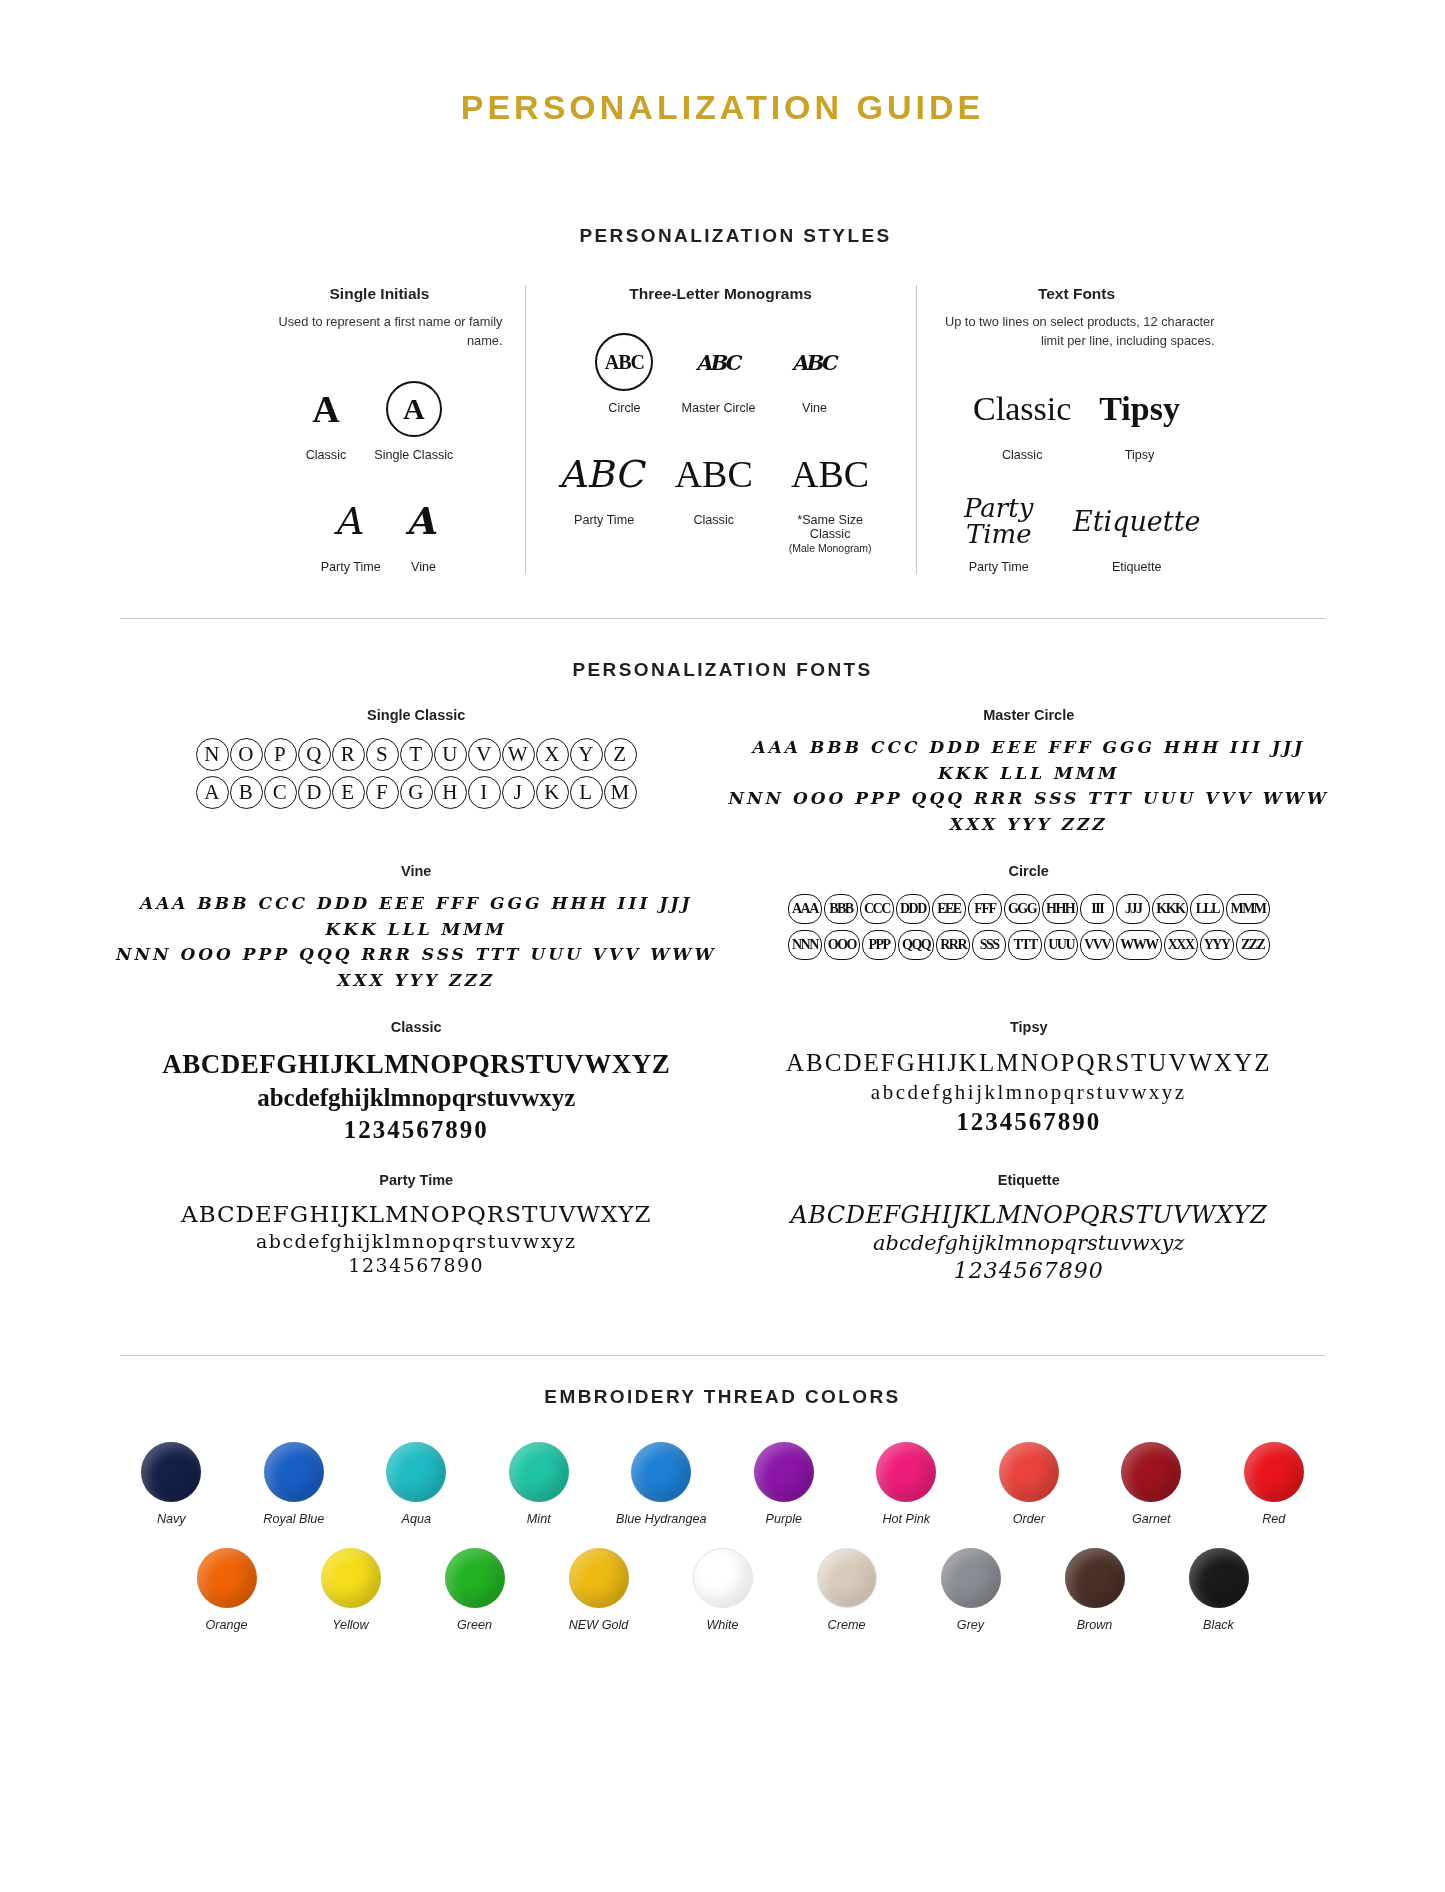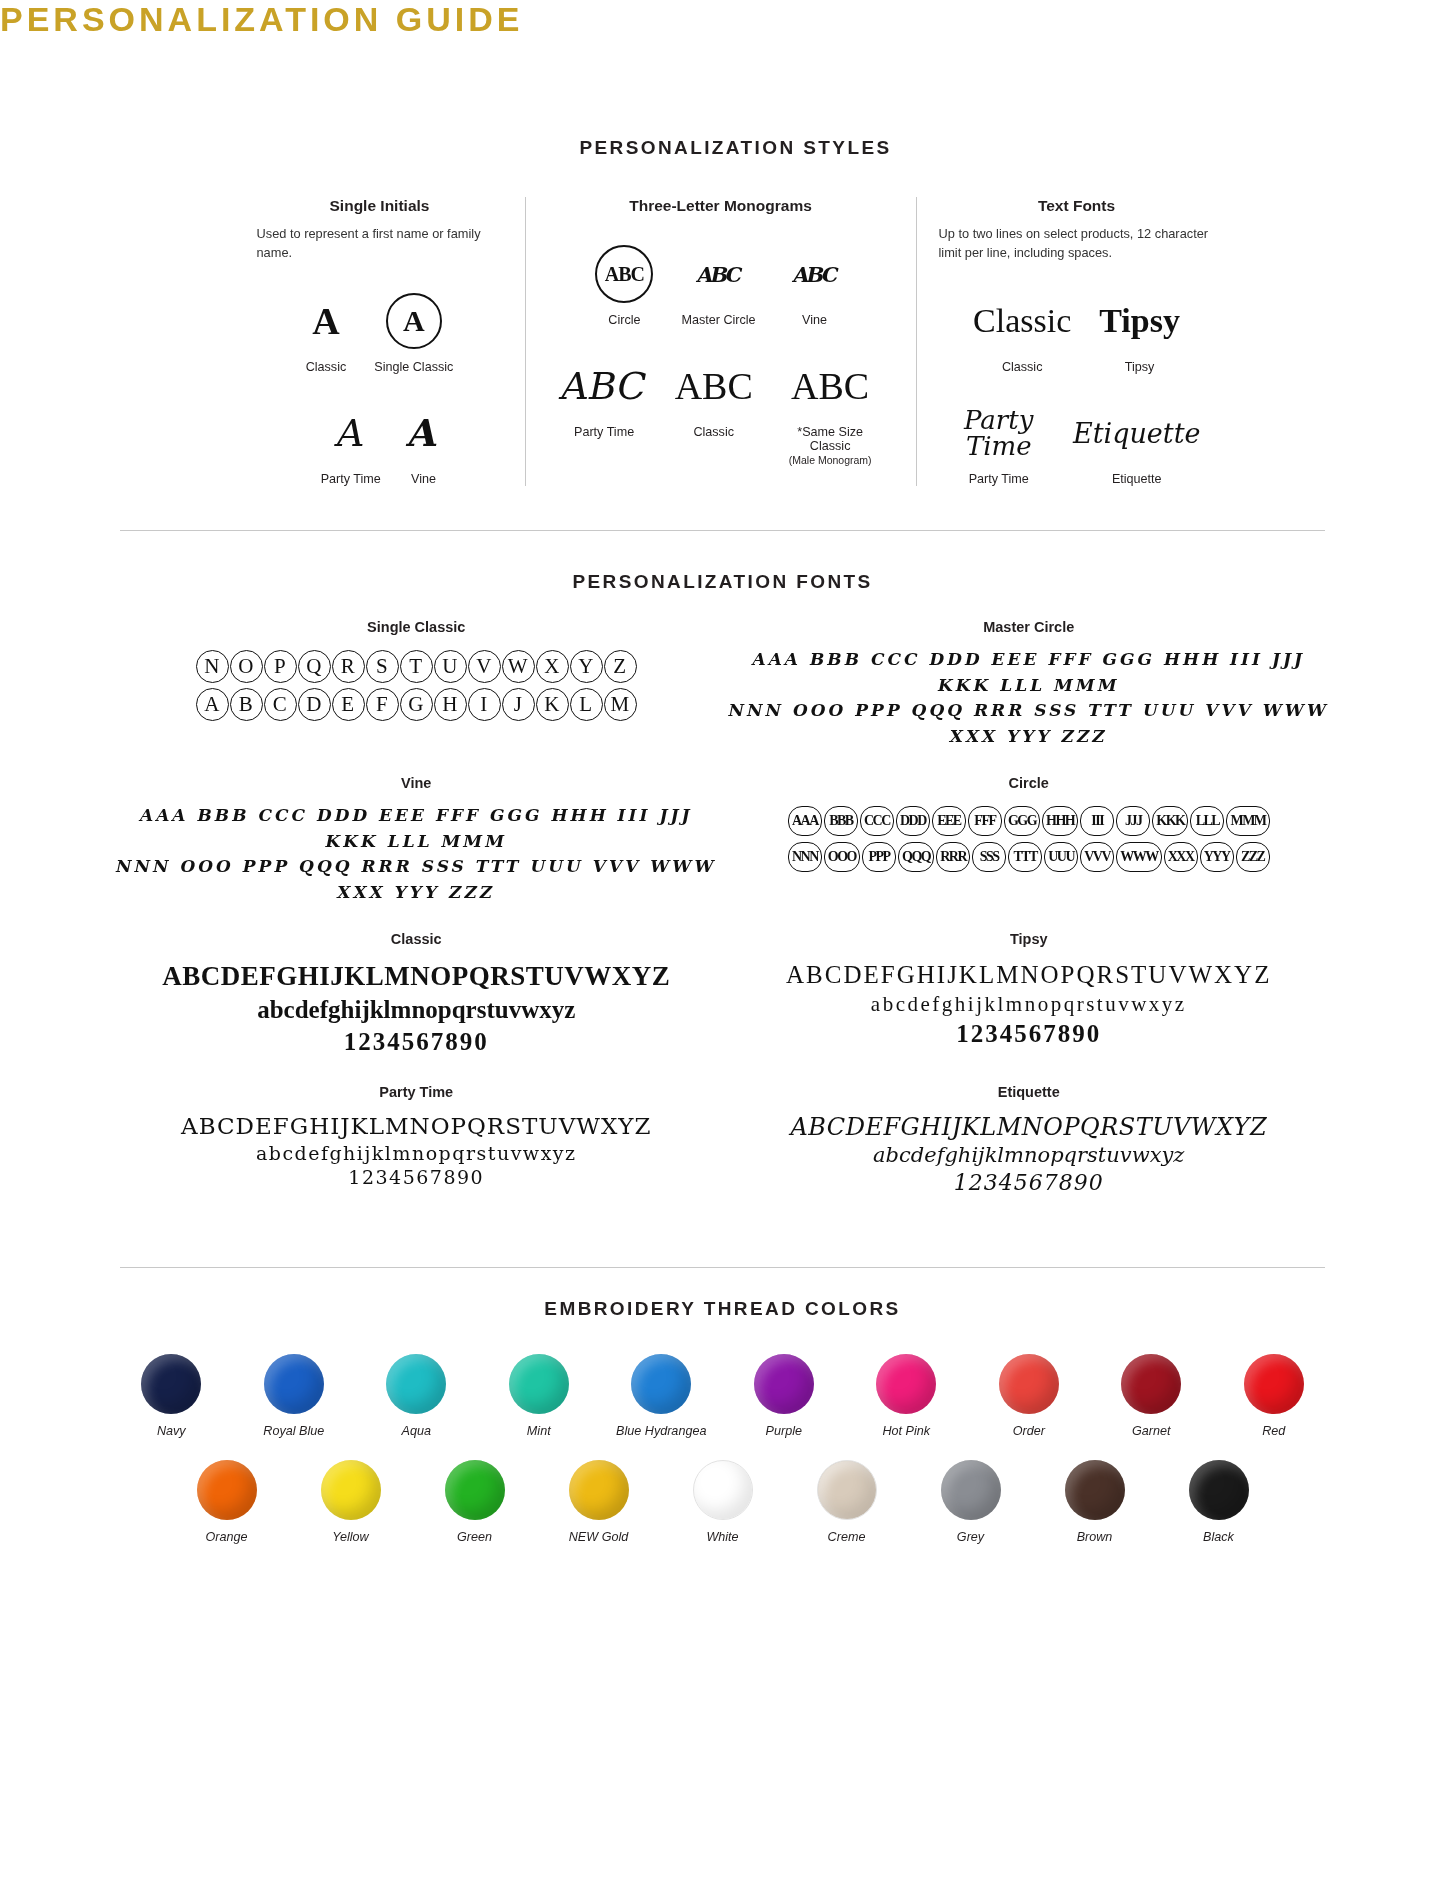--- a/index.html
+++ b/index.html
@@ -15,25 +15,26 @@
   .page {
     width: 1445px;
     min-height: 1892px;
     position: relative;
     padding: 0;
     background: #fff;
   }
 
   
   .main-title {
-    text-align: left;
+    text-align: center;
     color: #c9a227;
     font-size: 34px;
     font-weight: bold;
     letter-spacing: 4px;
+    padding-top: 88px;
   }
 
   
   .section-title {
     text-align: center;
     font-size: 19px;
     font-weight: bold;
     letter-spacing: 2.4px;
     color: #231f20;
     margin-top: 0;
@@ -57,21 +58,21 @@
   .styles-col.col-a { width: 290px; }
   .styles-col.col-b { width: 392px; border-left: 1px solid #c8c8c8; border-right: 1px solid #c8c8c8; }
   .styles-col.col-c { width: 320px; }
   .col-title {
     text-align: center;
     font-size: 15.5px;
     font-weight: bold;
     margin-bottom: 10px;
   }
   .col-desc {
-    text-align: left;
+    text-align: right;
     font-size: 12.8px;
     line-height: 1.45;
     color: #333;
   }
   .samples-row {
     display: flex;
     justify-content: center;
     margin-top: 26px;
   }
   .sample {

